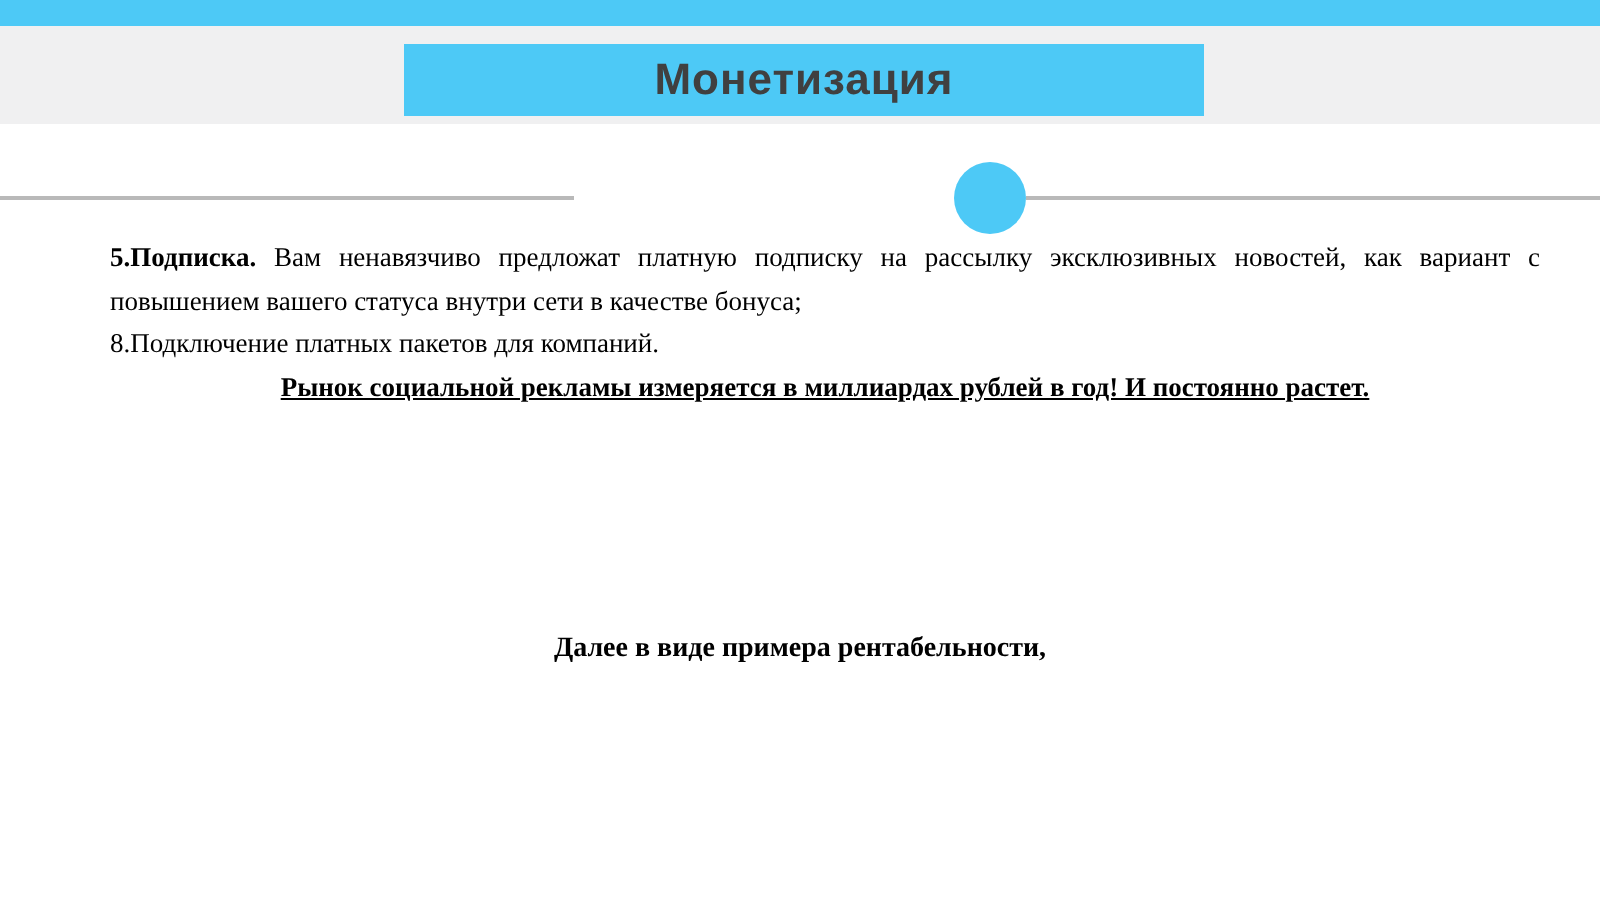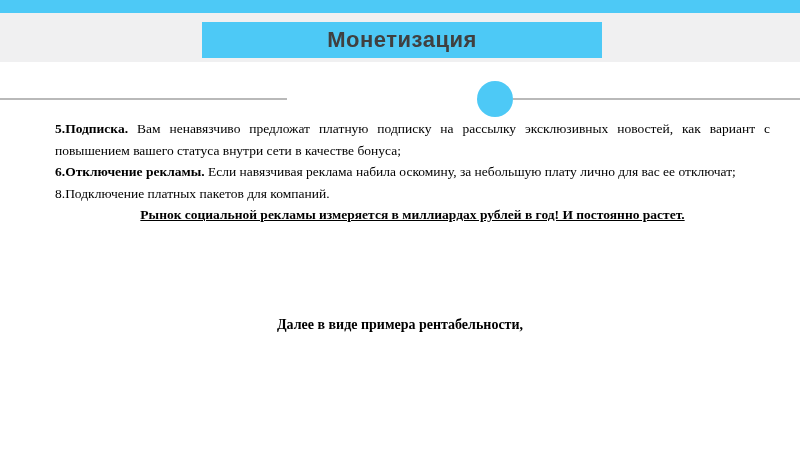--- a/index.html
+++ b/index.html
@@ -65,21 +65,20 @@
       <span>Монетизация</span>
     </div>
   </div>
 
   <div class="divider-line left"></div>
   <div class="divider-circle"></div>
   <div class="divider-line right"></div>
 
   <div class="body-text">
     <p><span class="lead">5.Подписка.</span><span> Вам ненавязчиво предложат платную подписку на рассылку эксклюзивных новостей, как вариант с повышением вашего статуса внутри сети в качестве бонуса;</span></p>
-    <p><span class="lead">6.Отключение рекламы.</span><span> Если навязчивая реклама набила оскомину, за небольшую плату лично для вас ее отключат;</span></p>
     <p><span class="lead"></span><span>8.Подключение платных пакетов для компаний.</span></p>
     <p class="highlight">Рынок социальной рекламы измеряется в миллиардах рублей в год! И постоянно растет.</p>
   </div>
 
   <div class="footer-note">
     <div>Далее в виде примера рентабельности,</div>
   </div>
 
 </div>
 

